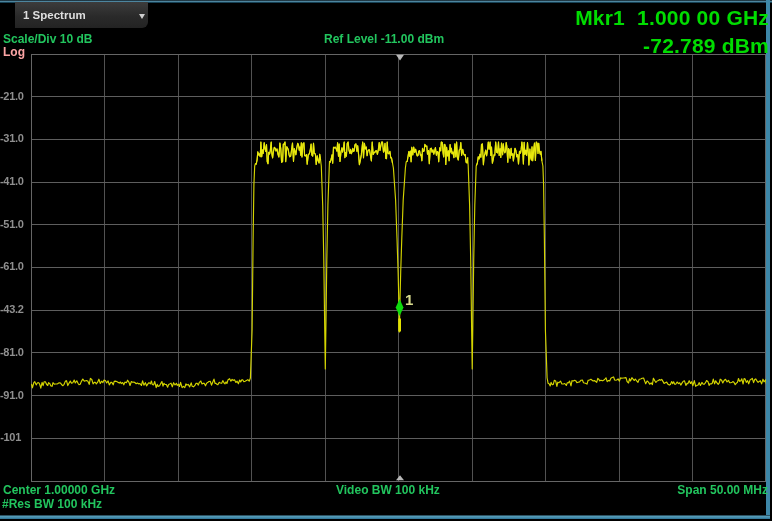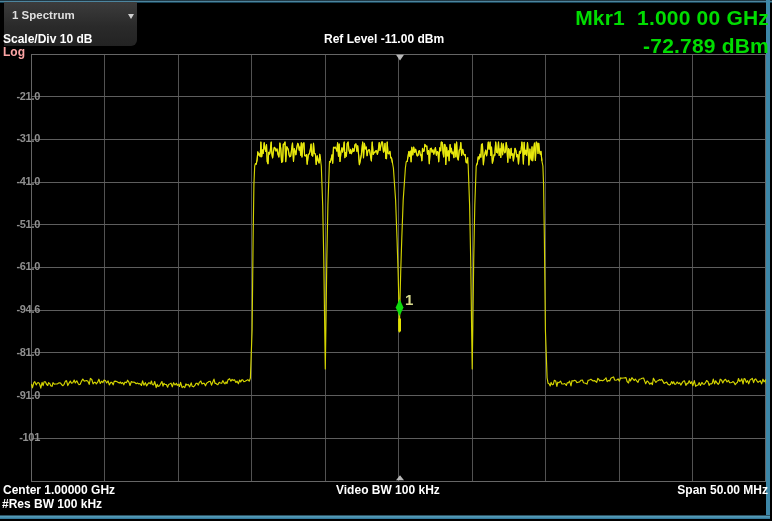--- a/index.html
+++ b/index.html
@@ -4,28 +4,28 @@
 <style>
   html,body { margin:0; padding:0; background:#000; }
   #scr { position:relative; width:772px; height:521px; background:#000; overflow:hidden;
          font-family:"Liberation Sans", sans-serif; font-weight:bold; }
   .t { position:absolute; white-space:nowrap; }
   #topborder { position:absolute; left:0; top:0; width:772px; height:3px;
       background:linear-gradient(#101e26 8%,#568fa8 45%,#1a4a60 80%,#06141c); }
   #rightborder { position:absolute; left:766px; top:0; width:4px; height:519px; background:#3d87a8; }
   #bottomborder { position:absolute; left:0; top:515px; width:770px; height:4px;
       background:linear-gradient(#18303c,#57a0bd 40%,#2c7093); }
-  #btn { position:absolute; left:4px; top:2px; width:133px; height:44px;
+  #btn { position:absolute; left:15px; top:2px; width:133px; height:26px;
       background:linear-gradient(#3c3c3c,#2a2a2a 55%,#232323);
       border-radius:0 0 6px 0; }
   #btn .lbl { position:absolute; left:8px; top:7px; font-size:11.5px; font-weight:bold; color:#dfdfdf; }
   #btn .arr { position:absolute; left:124px; top:12px; width:0; height:0;
       border-left:3px solid transparent; border-right:3px solid transparent; border-top:5px solid #cfcfcf; }
-  .w { color:#ffffff; font-size:12px; }
-  .ylab { position:absolute; left:0; width:40px; text-align:right; font-size:11px; color:#8f8f8f;
+  .w { color:#22c55e; font-size:12px; }
+  .ylab { position:absolute; left:0; width:21px; text-align:right; font-size:11px; color:#8f8f8f;
       letter-spacing:-0.3px; }
   #mkr { position:absolute; right:3px; top:4px; text-align:right; color:#00dc00;
       font-size:21px; line-height:28px; letter-spacing:0.2px; }
 </style>
 </head>
 <body>
 <div id="scr">
   <svg width="772" height="521" style="position:absolute;left:0;top:0">
     <line x1="104.5" y1="54.0" x2="104.5" y2="481.0" stroke="#525252" stroke-width="1"></line>
     <line x1="178.5" y1="54.0" x2="178.5" y2="481.0" stroke="#525252" stroke-width="1"></line>
@@ -52,21 +52,21 @@
     <polygon points="396,480.2 404,480.2 400,475.3" fill="#b8b8b8"></polygon>
     <rect x="398.2" y="318.5" width="2.8" height="13" fill="#e2e200"></rect>
     <polygon points="399.6,299 403.5,307.5 399.6,316 395.7,307.5" fill="#0ddb0d"></polygon>
     <text x="405" y="305" font-family="Liberation Sans" font-size="15" font-weight="bold" fill="#d9dc8e">1</text>
   </svg>
   <div class="ylab" style="top:90px">-21.0</div>
   <div class="ylab" style="top:132px">-31.0</div>
   <div class="ylab" style="top:175px">-41.0</div>
   <div class="ylab" style="top:218px">-51.0</div>
   <div class="ylab" style="top:260px">-61.0</div>
-  <div class="ylab" style="top:303px">-94.6</div>
+  <div class="ylab" style="top:303px">-43.2</div>
   <div class="ylab" style="top:346px">-81.0</div>
   <div class="ylab" style="top:389px">-91.0</div>
   <div class="ylab" style="top:431px">-101</div>
   <div id="topborder"></div>
   <div id="rightborder"></div>
   <div id="bottomborder"></div>
   <div id="btn">
       <span class="lbl">1 Spectrum</span>
       <span class="arr"></span>
     </div>

